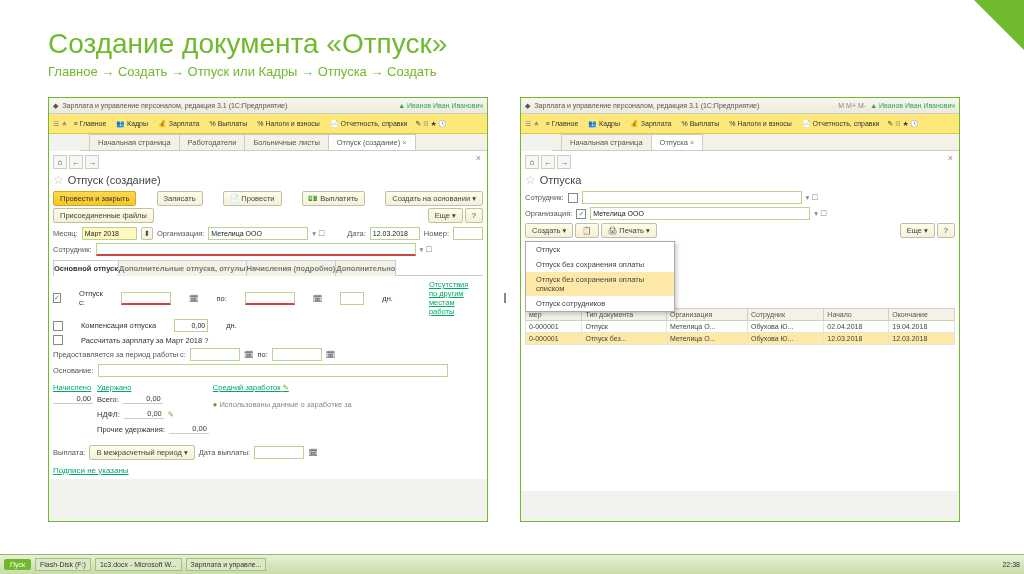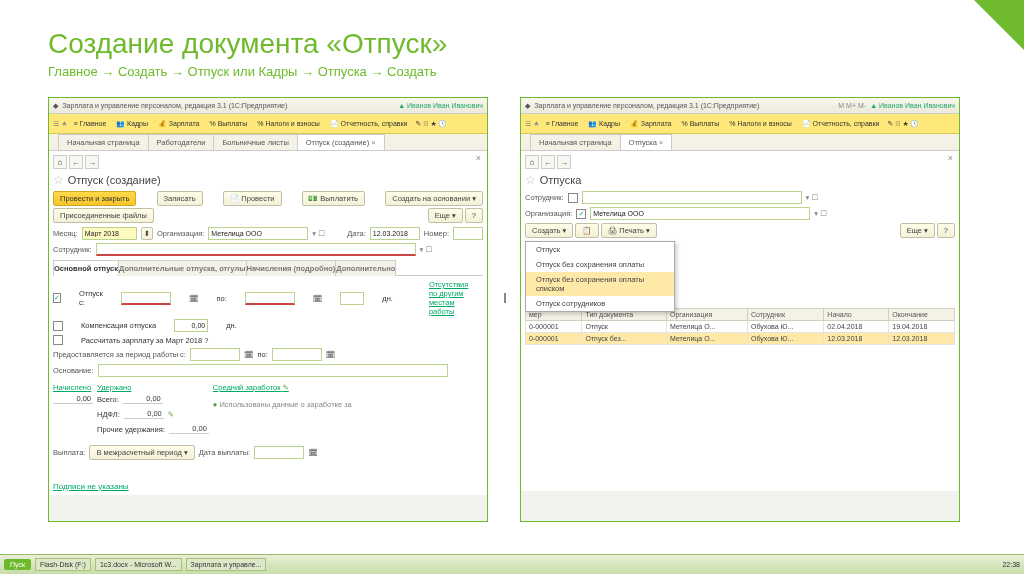--- a/index.html
+++ b/index.html
@@ -11,21 +11,21 @@
 .shot { border:1px solid #6fba2c; background:#f2f2ee; font-size:8px; color:#333; }
 .shot1 { width:440px; height:425px; }
 .shot2 { width:440px; height:425px; }
 
 .wtitle { background:linear-gradient(#f7f7f0,#eceadb); border-bottom:1px solid #ccc; display:flex; align-items:center; height:16px; padding:0 4px; gap:4px; font-size:7px; color:#555; }
 .wtitle .sp { flex:1; }
 .wtitle .u { color:#2a6; }
 .mainbar { background:#ffe87a; display:flex; align-items:center; height:20px; border-bottom:1px solid #d9c94e; padding:0 4px; gap:2px; font-size:7px; }
 .mainbar .mi { display:flex; align-items:center; gap:2px; padding:2px 4px; }
 .mainbar .star { color:#888; }
-.tabs { background:#f4f2e6; display:flex; height:17px; border-bottom:1px solid #ccc; padding-left:9px; font-size:7.5px; }
+.tabs { background:#f4f2e6; display:flex; height:17px; border-bottom:1px solid #ccc; padding-left:9px; font-size:7.5px;margin-left:31px; }
 .tabs .t { padding:3px 8px; border:1px solid #ccc; border-bottom:none; background:#fff; margin-right:-1px; color:#555; }
 .tabs .t.dim { background:#f4f2e6; }
 .body { background:#fff; padding:4px; position:relative; }
 .nav { display:flex; gap:2px; margin-bottom:4px; align-items:center; }
 .nbtn { border:1px solid #ccc; background:#f8f8f2; width:14px; height:14px; display:flex; align-items:center; justify-content:center; font-size:8px; }
 .hdr { font-size:11px; color:#444; margin:2px 0 4px 0; display:flex; align-items:center; gap:4px; }
 .star2 { color:#bbb; font-size:12px; }
 .tbar { display:flex; gap:2px; margin-bottom:4px; flex-wrap:wrap; align-items:center;justify-content:space-between; }
 .btn { border:1px solid #c0c0a8; background:linear-gradient(#fffde8,#f4f0d8); padding:2px 6px; font-size:7.5px; color:#444; border-radius:2px; }
 .btn.pri { background:linear-gradient(#ffd84a,#f5c52a); border-color:#d1a820; color:#333; }
@@ -220,21 +220,21 @@
         <span class="grey"><span class="pen">●</span> <span>Использованы данные о заработке за</span></span>
       </div>
     </div>
     <div class="row" style="margin-top:8px">
       <span class="lab">Выплата:</span>
       <span class="btn">В межрасчетный период ▾</span>
       <span class="lab">Дата выплаты:</span>
       <input class="inp" style="width: 50px;">
           <span>🗓</span>
     </div>
-    <div class="link" style="margin-top:22px">Подписи не указаны</div>
+    <div class="link" style="margin-top:6px">Подписи не указаны</div>
   </div>
   <div class="taskbar">
     <span class="start">Пуск</span>
     <span class="item">Flash-Disk (F:)</span>
     <span class="item">1с3.docx - Microsoft W...</span>
     <span class="item">Зарплата и управле...</span>
     <span class="sp"></span>
     <span>22:10</span>
   </div>
 </div>

